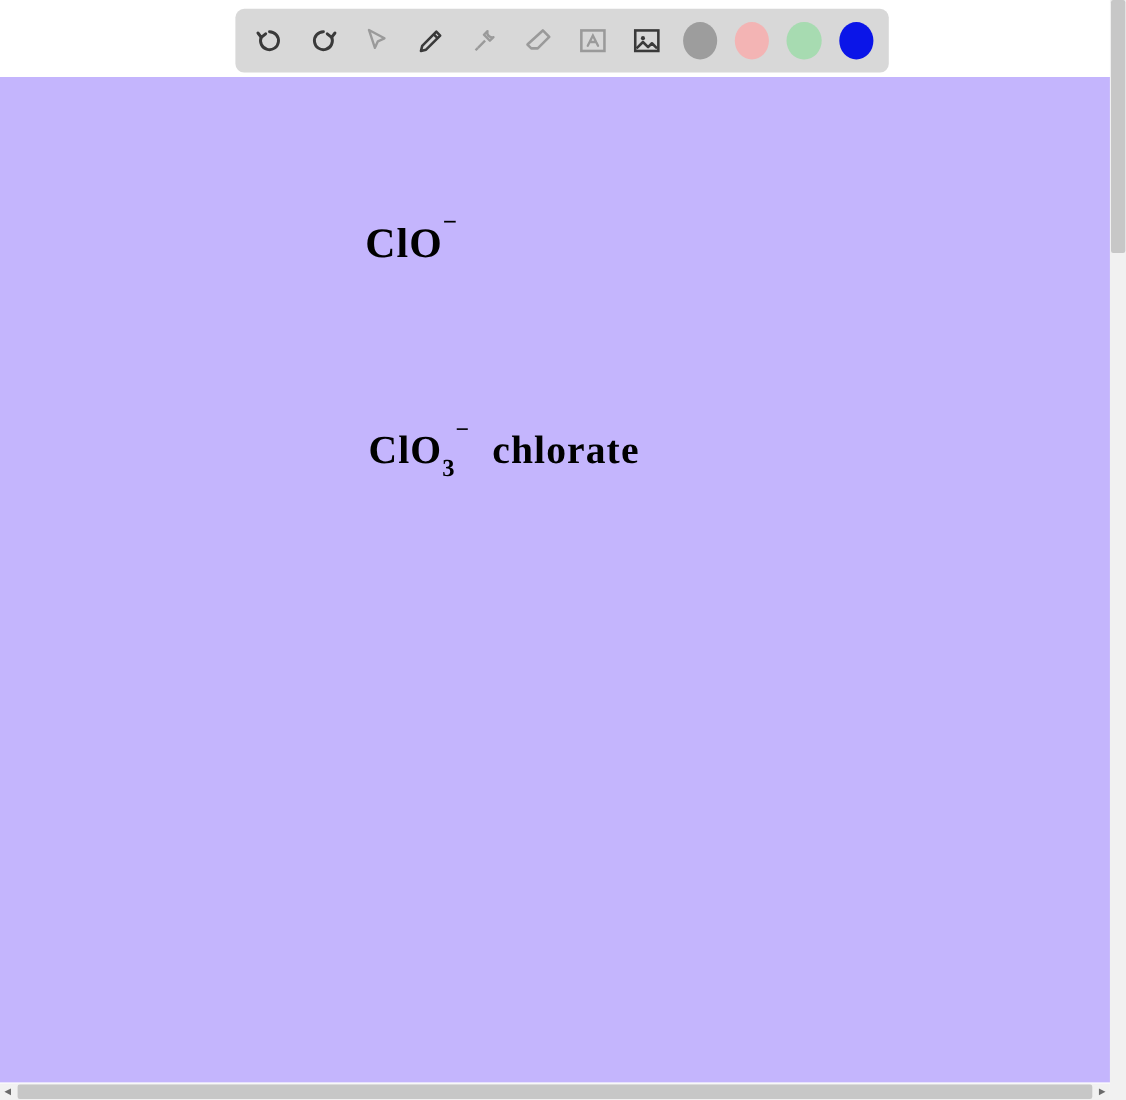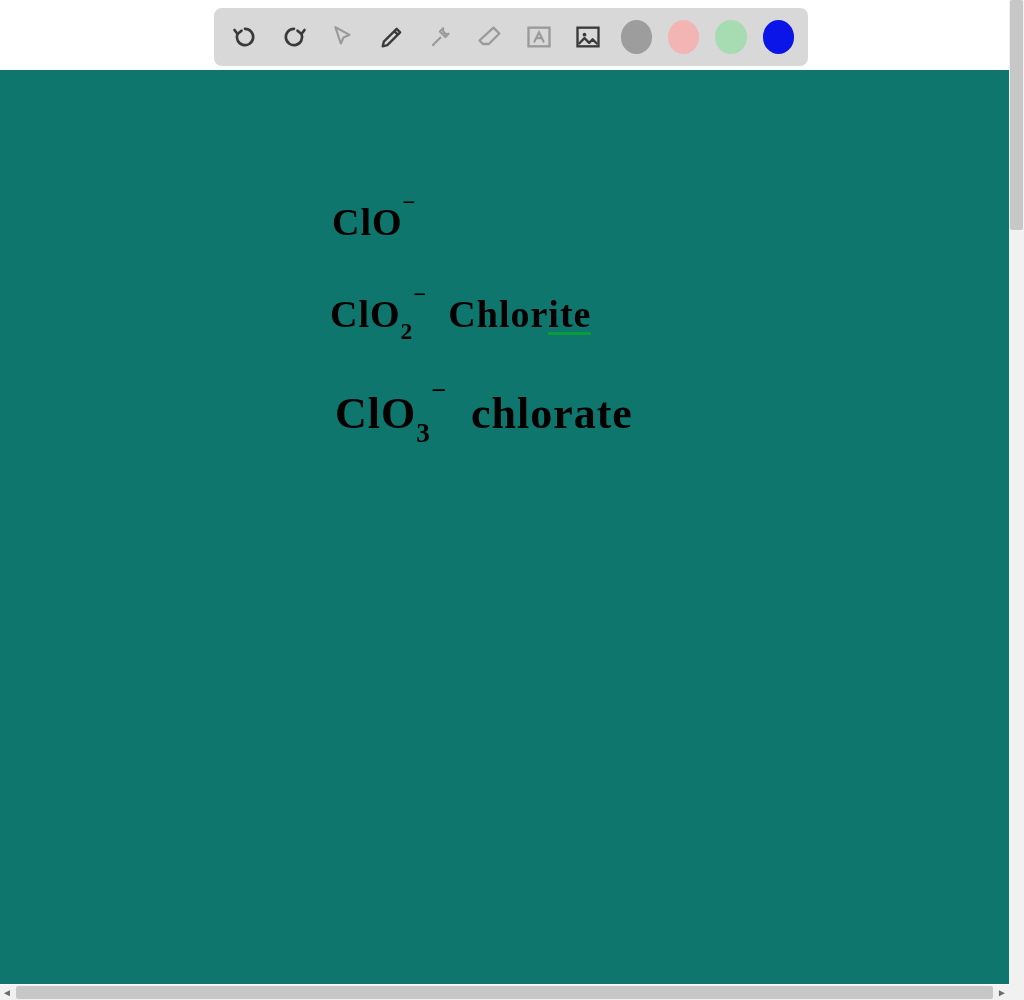--- a/index.html
+++ b/index.html
@@ -39,21 +39,21 @@
       height: 34px;
       border-radius: 50%;
       cursor: pointer;
     }
     .canvas-area {
       position: absolute;
       top: 70px;
       left: 0;
       right: 0;
       bottom: 16px;
-      background: #0f766e;
+      background: #c4b5fd;
     }
     .hand {
       position: absolute;
       font-family: 'Comic Sans MS', 'Segoe Script', cursive;
       font-weight: 600;
       color: #000;
       white-space: nowrap;
       letter-spacing: 1px;
     }
     .sub {
@@ -181,24 +181,21 @@
   <div class="color-dot" style="background:#9d9d9d"></div>
   <div class="color-dot" style="background:#f3b4b4"></div>
   <div class="color-dot" style="background:#a7dbb1"></div>
   <div class="color-dot" style="background:#0b15e8"></div>
 </div>
 
 <div class="canvas-area">
   <div class="hand" style="left:332px; top:130px; font-size:38px;">
     <span>ClO</span><span class="sup">−</span>
   </div>
-  <div class="hand" style="left:330px; top:222px; font-size:38px;">
-    <span>ClO</span><span class="sub">2</span><span class="sup">−</span>&nbsp;&nbsp;<span>Chlor</span><span class="underline-green">ite</span>
-  </div>
-  <div class="hand" style="left:335px; top:318px; font-size:44px;font-family:Liberation Serif, serif;">
+  <div class="hand" style="left:335px; top:318px; font-size:36px;font-family:Liberation Serif, serif;">
     <span>ClO</span><span class="sub">3</span><span class="sup">−</span>&nbsp;&nbsp;<span>chlorate</span>
   </div>
 </div>
 
 <div class="scrollbar-v">
   <div class="thumb"></div>
 </div>
 <div class="scrollbar-h">
   <div class="arrow">◄</div>
   <div class="track"></div>

